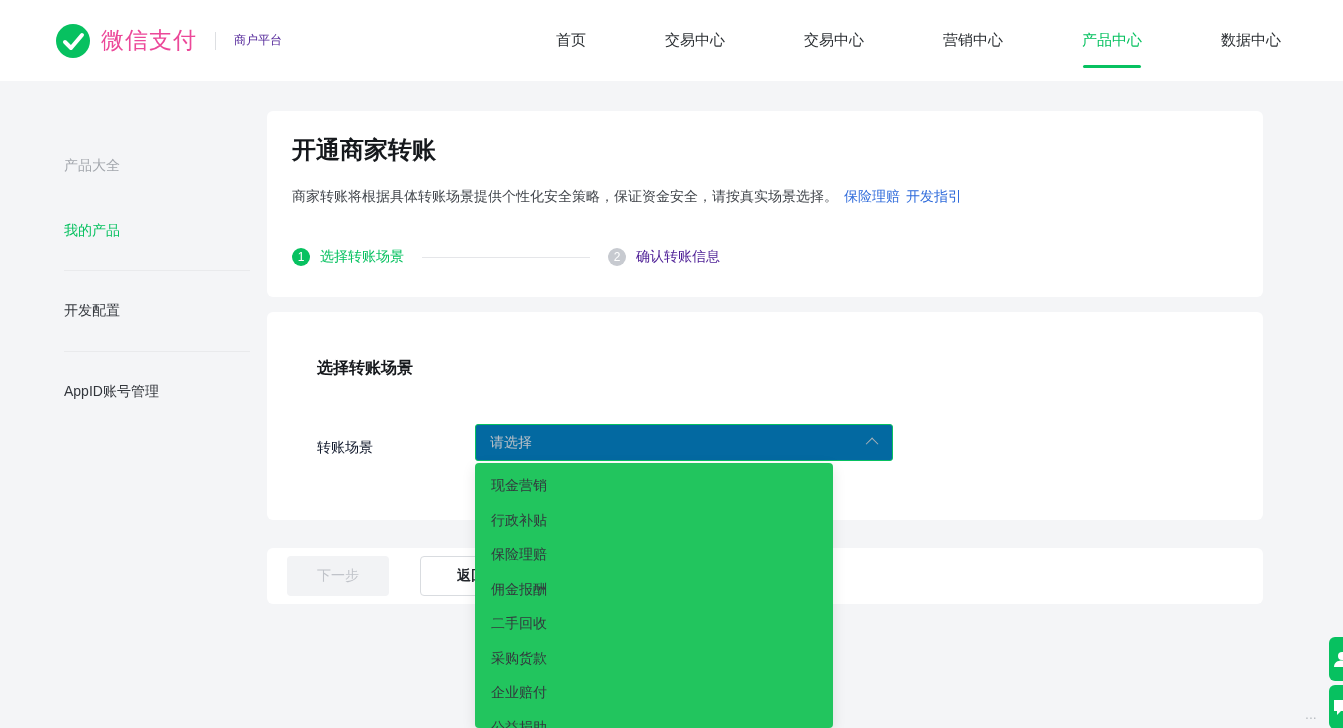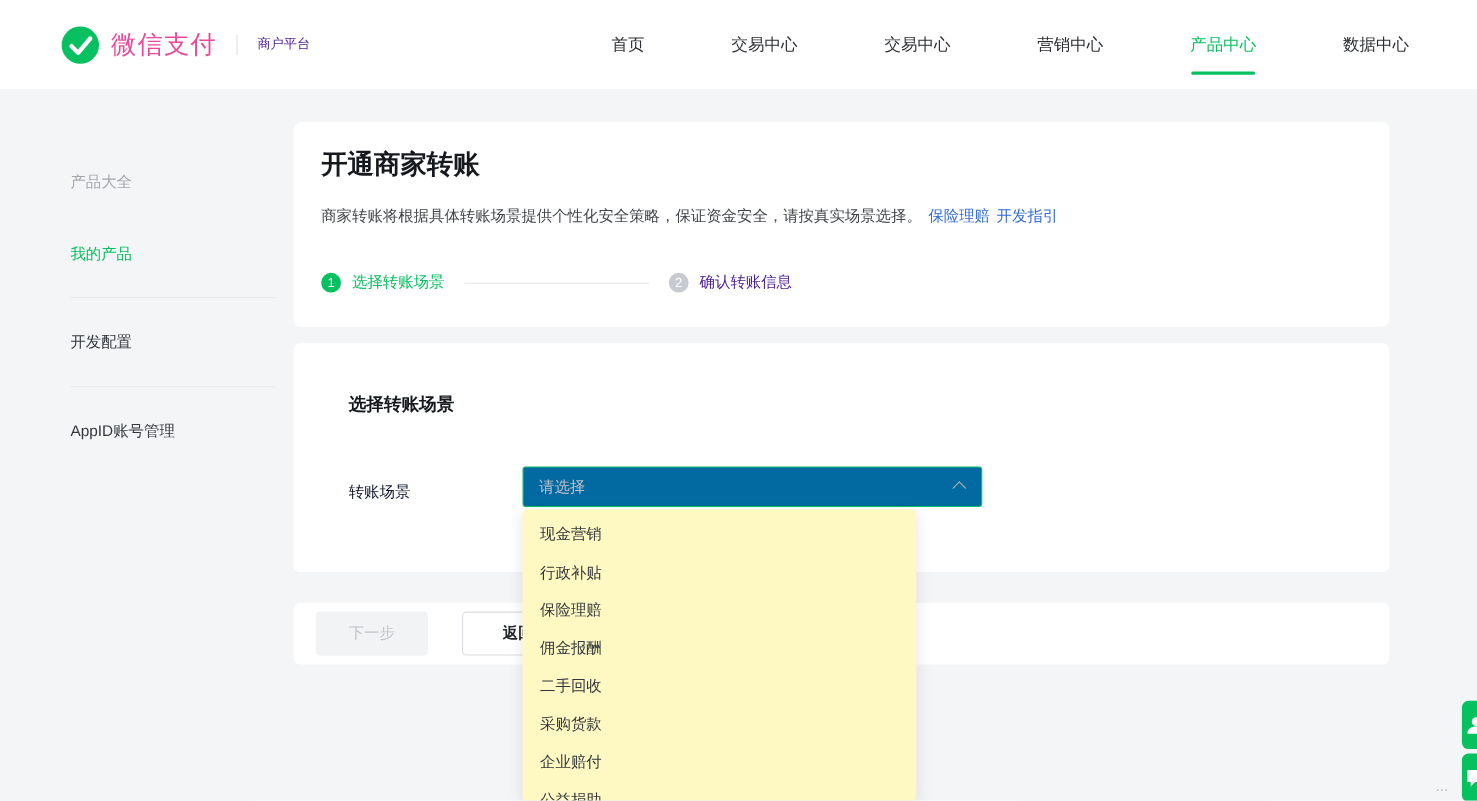--- a/index.html
+++ b/index.html
@@ -53,21 +53,21 @@
   .select-box{position:absolute;left:208px;top:112px;width:418px;height:37px;border:1px solid var(--green);border-radius:3px;background:#0369a1;display:flex;align-items:center;padding:4px 14px;cursor:pointer;}
   .select-placeholder{font-size:14px;color:#BCC1C7;flex:1;}
   .chevron-up{width:9px;height:9px;border-left:1.5px solid #ADB2B8;border-top:1.5px solid #ADB2B8;transform:rotate(45deg) translateY(2px);}
 
   .card.actions{left:267px;top:548px;width:996px;height:56px;text-decoration:underline;}
   .btn{position:absolute;top:8px;width:102px;height:40px;border-radius:4px;font-size:14px;display:flex;align-items:center;justify-content:center;cursor:pointer;border:none;font-family:inherit;}
   .btn.next{left:20px;background:#F2F3F5;color:#C0C3C9;cursor:not-allowed;}
   .btn.back{left:153px;background:#fff;border:1px solid #D9DCE0;color:#24282d;font-weight:700;}
 
   
-  .dropdown{position:absolute;left:475px;top:463px;width:358px;height:265px;background:#fef9c3;border-radius:4px;box-shadow:0 4px 14px rgba(0,0,0,.10);padding:6px 0;z-index:50;overflow:hidden;}
+  .dropdown{position:absolute;left:475px;top:463px;width:358px;height:265px;background:#22c55e;border-radius:4px;box-shadow:0 4px 14px rgba(0,0,0,.10);padding:6px 0;z-index:50;overflow:hidden;}
   .opt{height:34.5px;display:flex;align-items:center;padding-left:16px;font-size:14px;color:#33373d;cursor:pointer;}
 
   
   .float-tab{position:absolute;left:1329px;width:44px;height:44px;background:var(--green);border-radius:6px 0 0 6px;cursor:pointer;z-index:60;}
   .float-tab.t1{top:637px;}
   .float-tab.t2{top:685px;}
   .float-tab svg{position:absolute;left:3px;top:12px;}
 
   .overflow-ellipsis{position:absolute;left:1305px;top:706px;font-size:14px;color:#B9BDC2;z-index:61;}
 </style>

